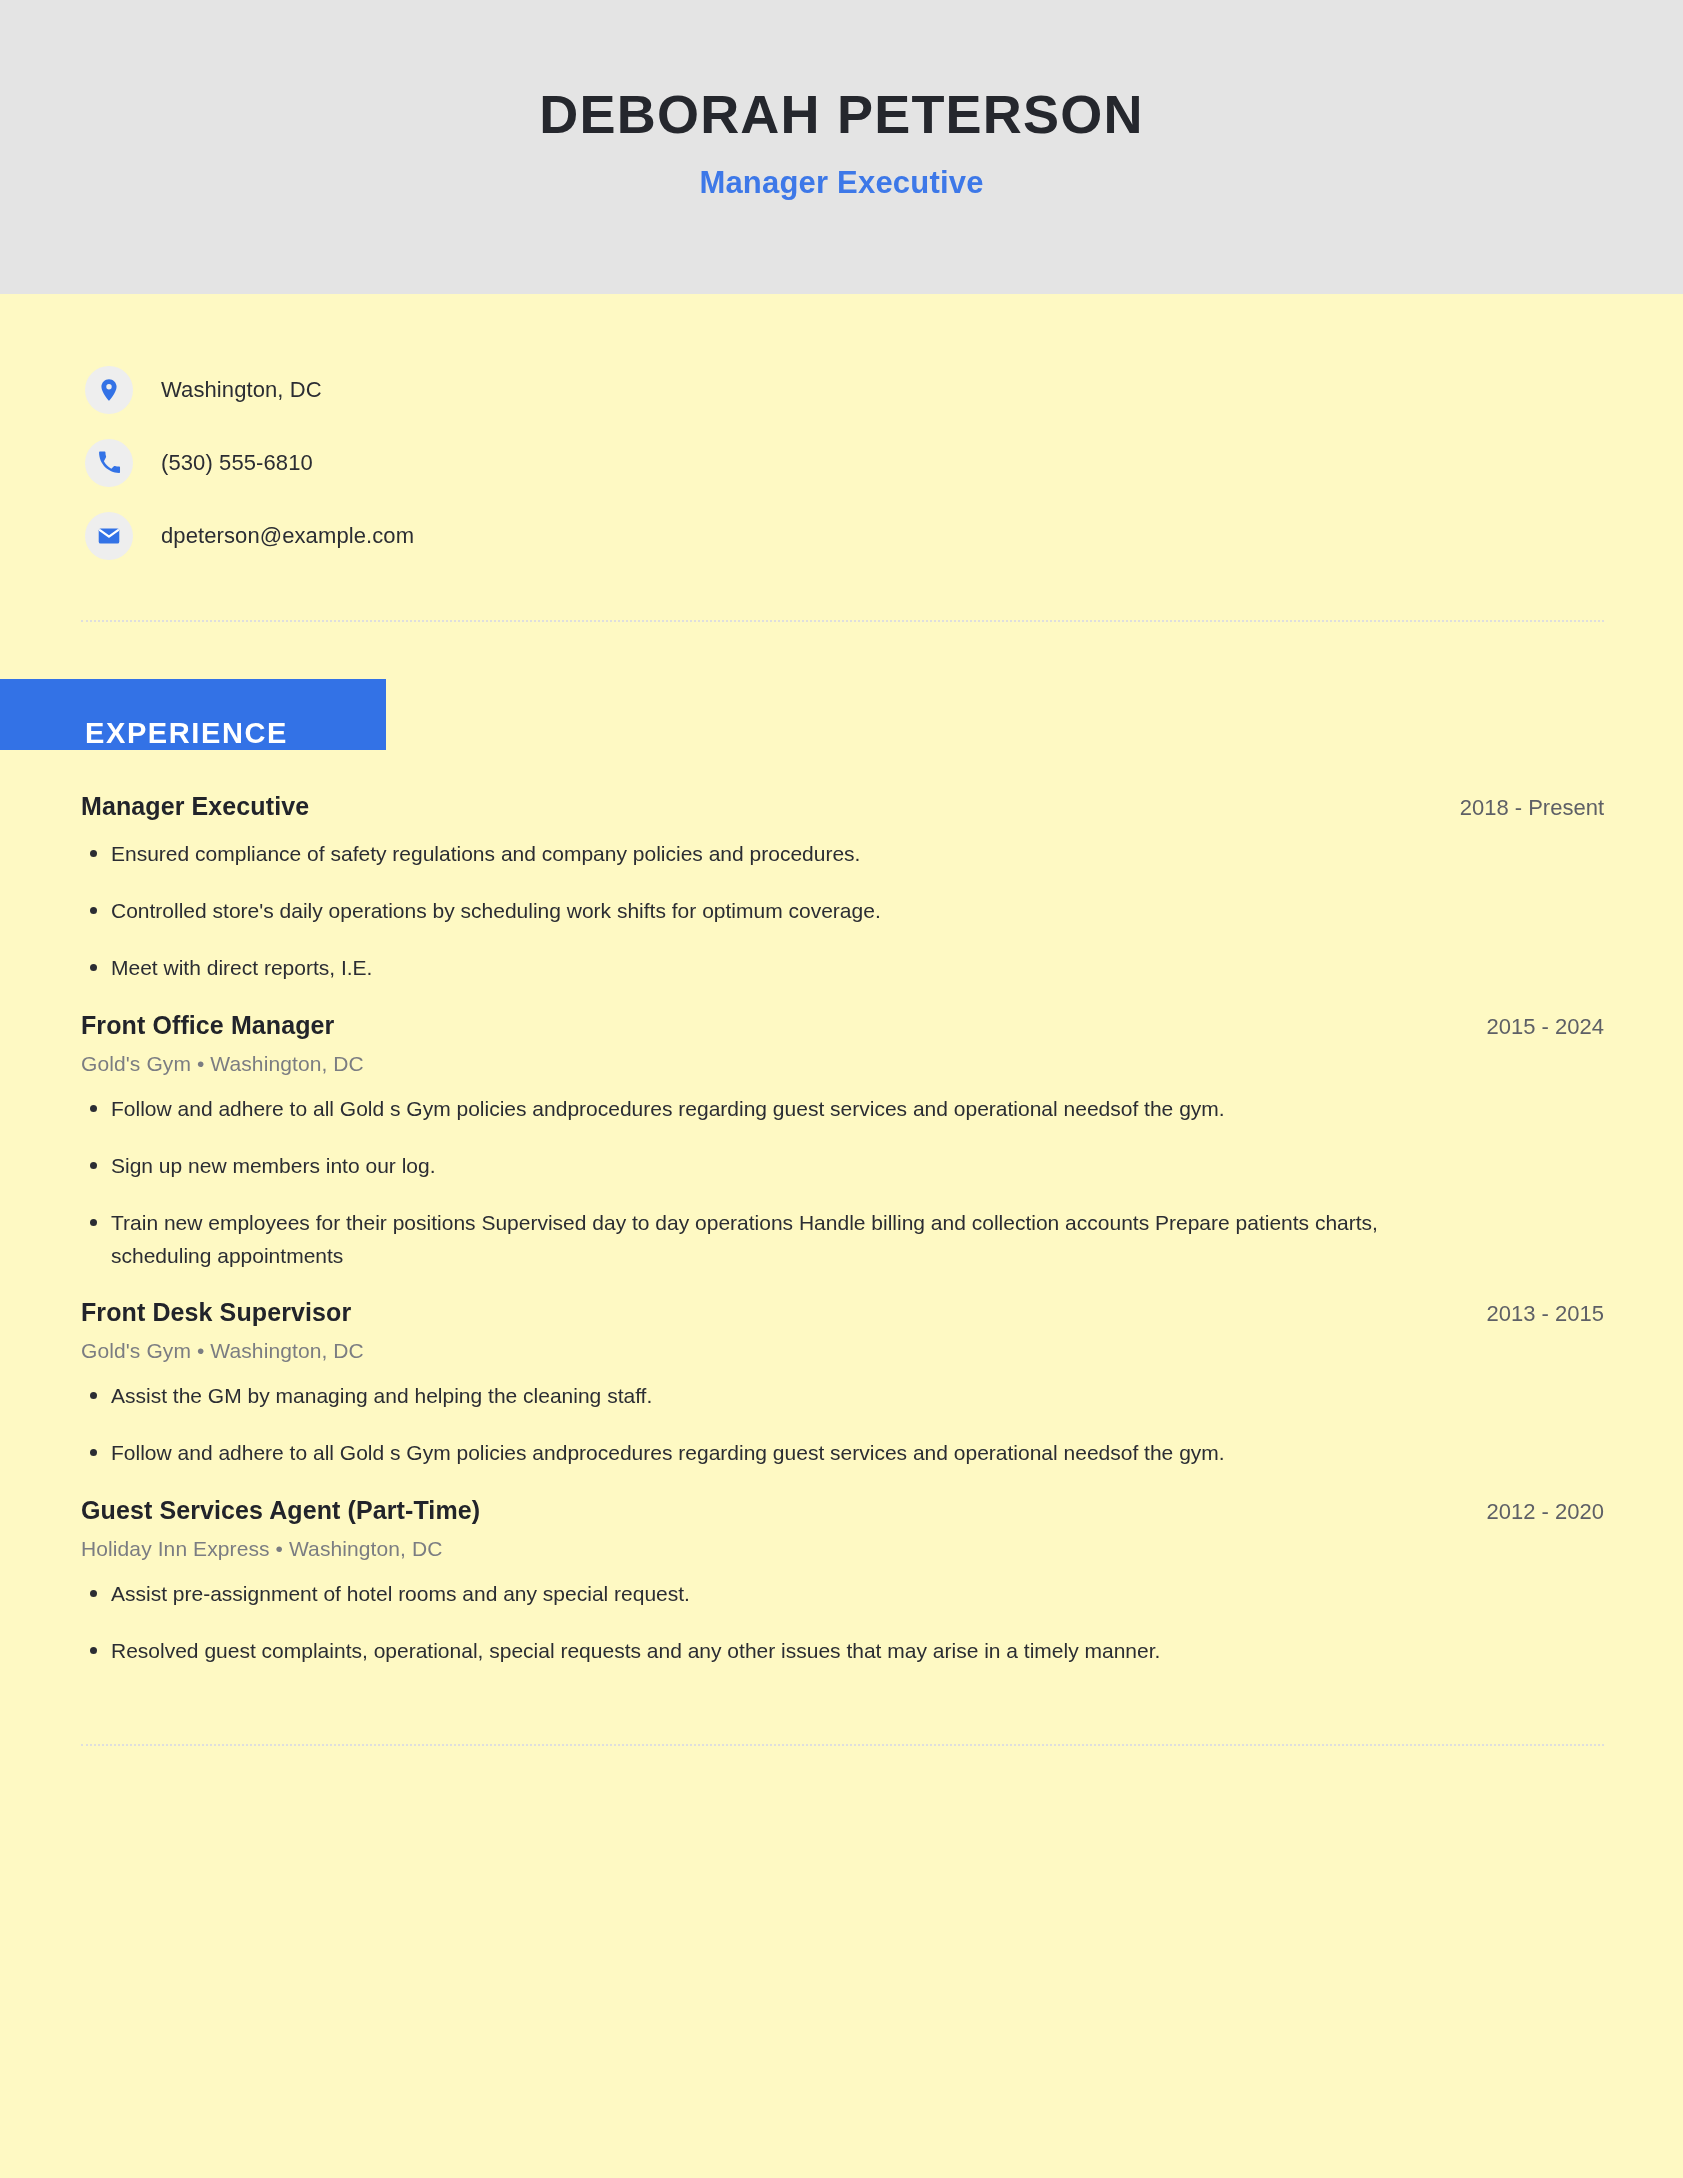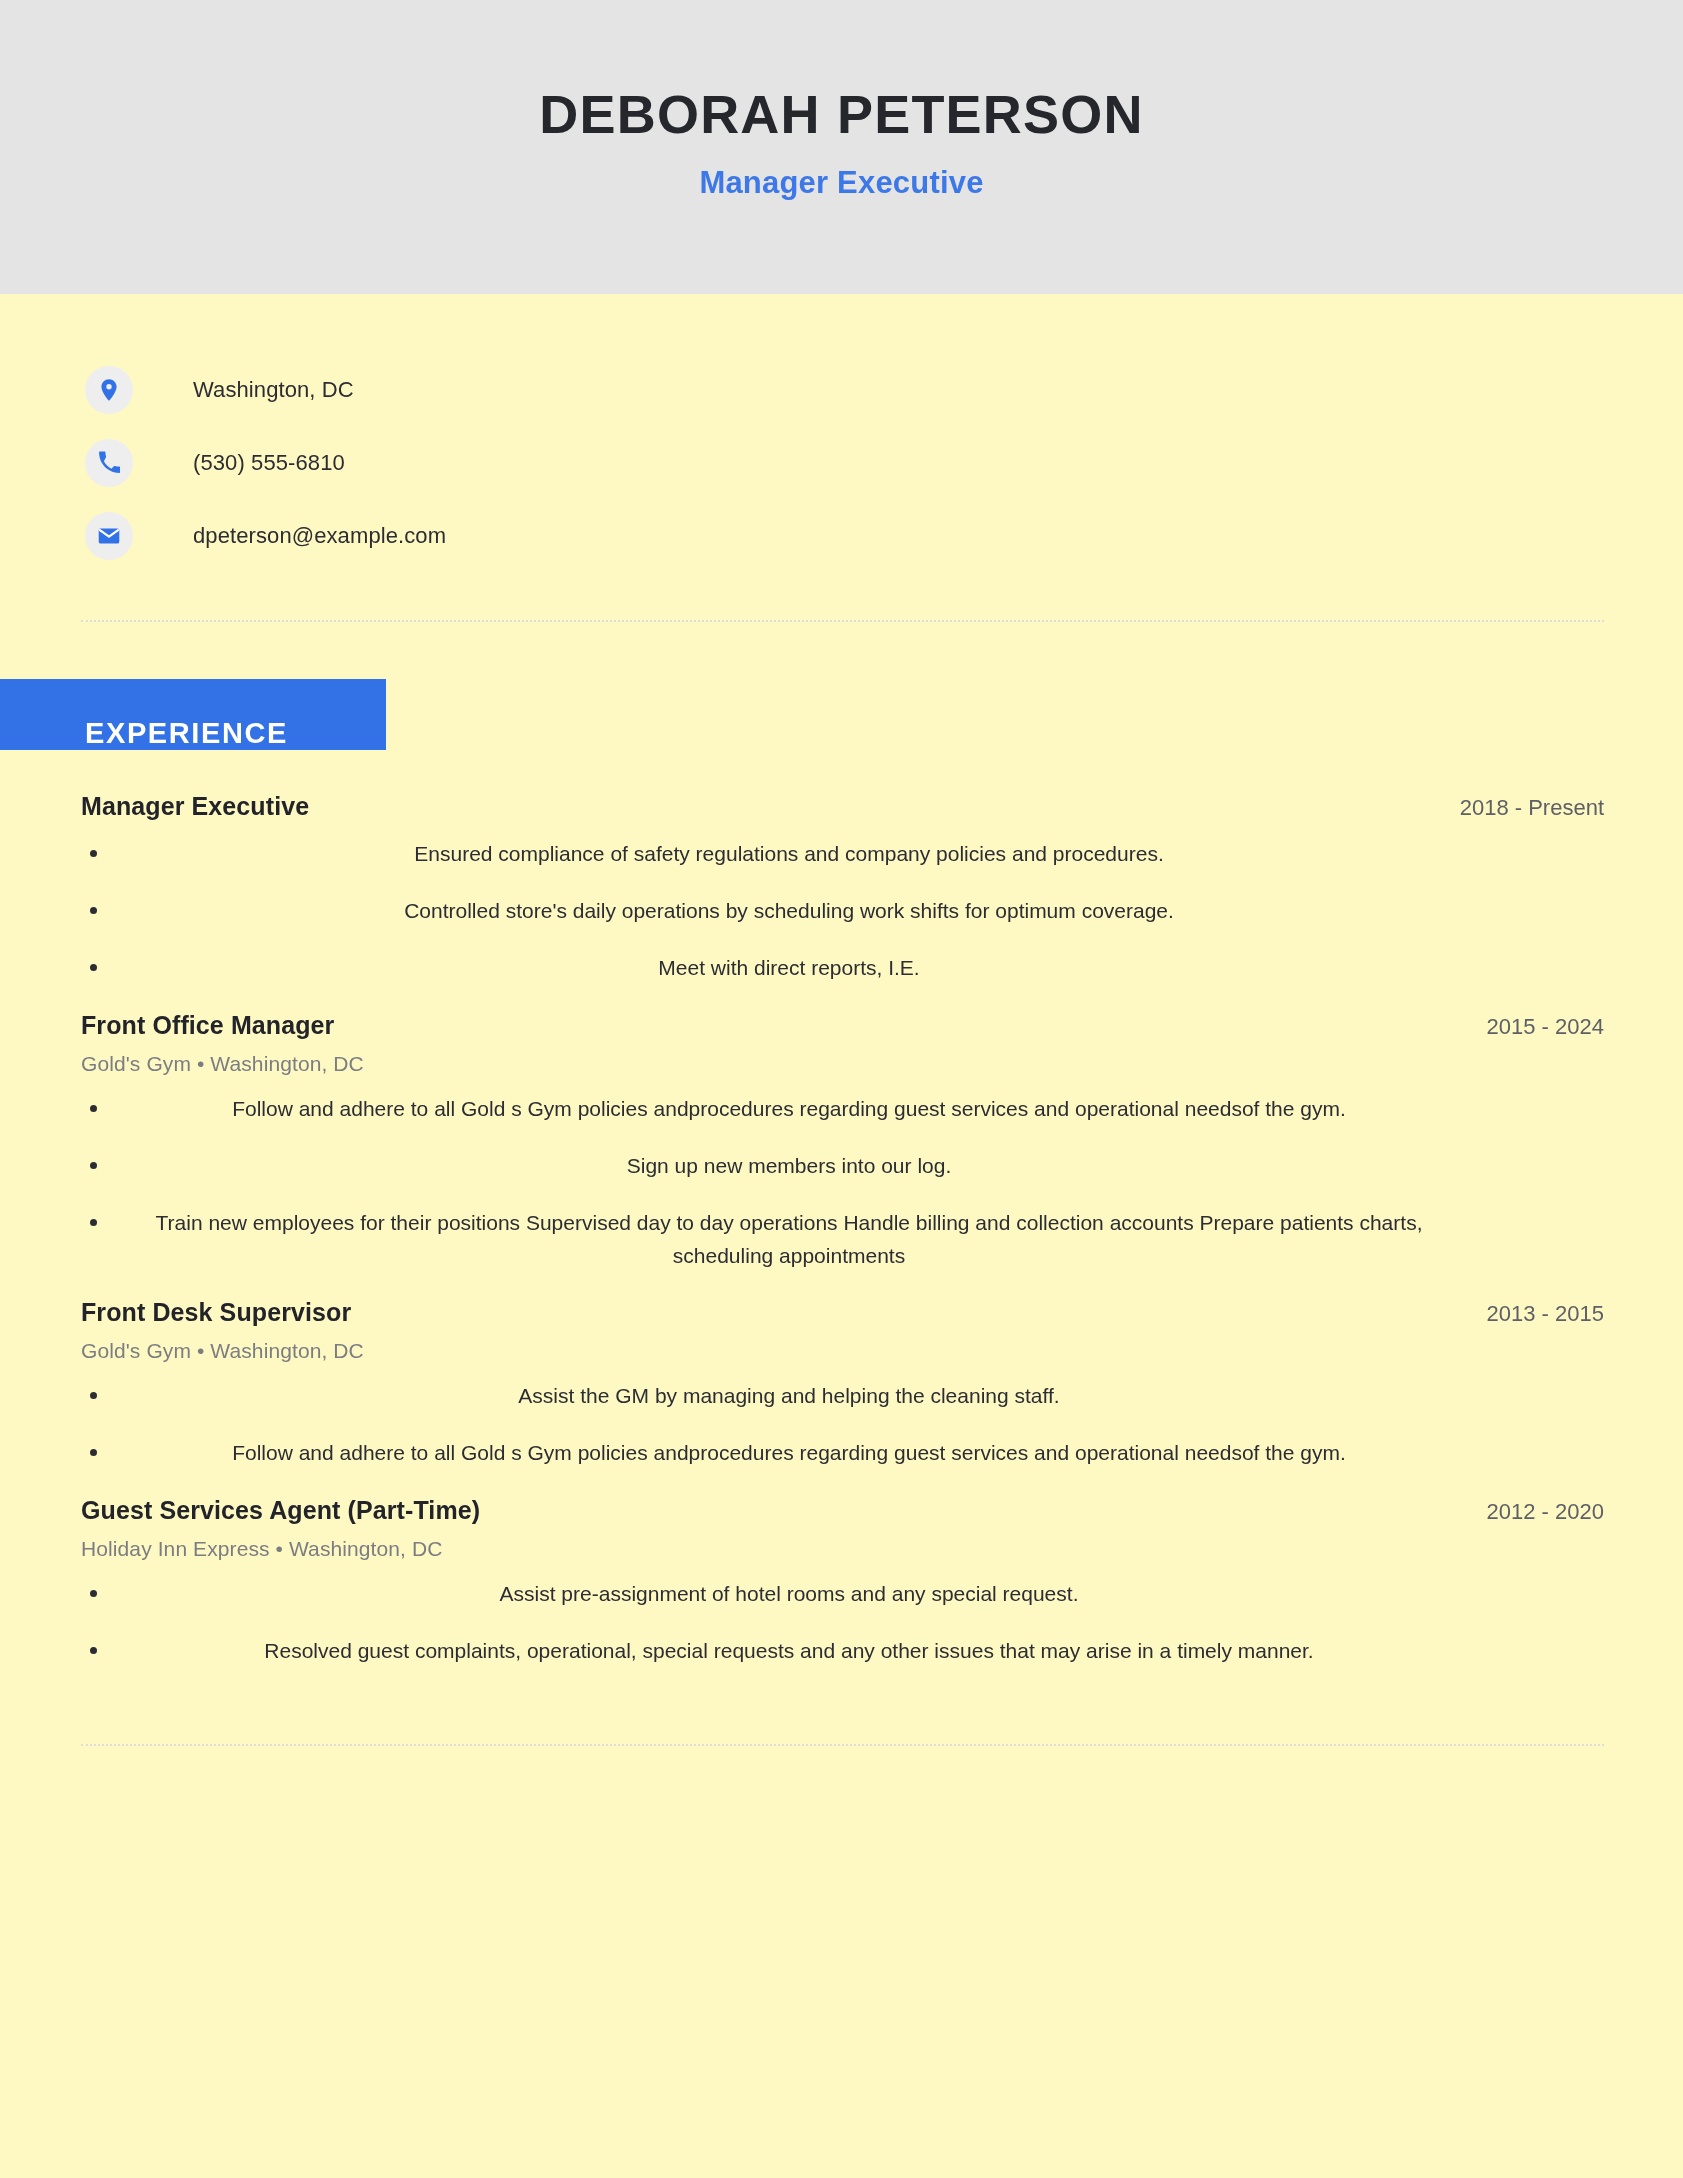--- a/index.html
+++ b/index.html
@@ -56,21 +56,20 @@
 
   
   .contact-block {
     padding: 59px 0 0 85px;
   }
 
   .contact-row {
     display: flex;
     align-items: center;
     height: 73px;
-    gap: 32px;
   }
 
   .contact-icon {
     width: 48px;
     height: 48px;
     border-radius: 50%;
     background: #eeeeee;
     display: flex;
     align-items: center;
     justify-content: center;
@@ -158,21 +157,20 @@
   }
 
   .bullets li {
     position: relative;
     padding-left: 30px;
     margin-bottom: 24px;
     font-size: 21px;
     line-height: 1.58;
     color: #2b2d33;
     max-width: 1386px;
-    text-align: center;
   }
 
   .bullets li:last-child { margin-bottom: 6px; }
 
   .bullets li::before {
     content: "";
     position: absolute;
     left: 9px;
     top: 13px;
     width: 7px;

